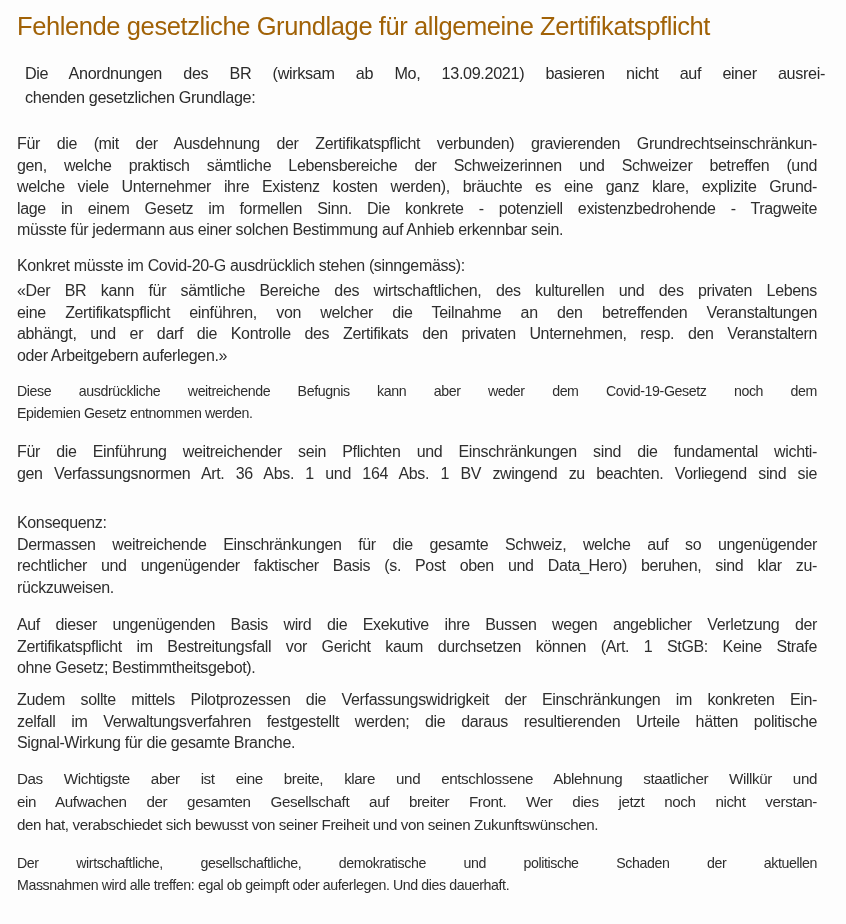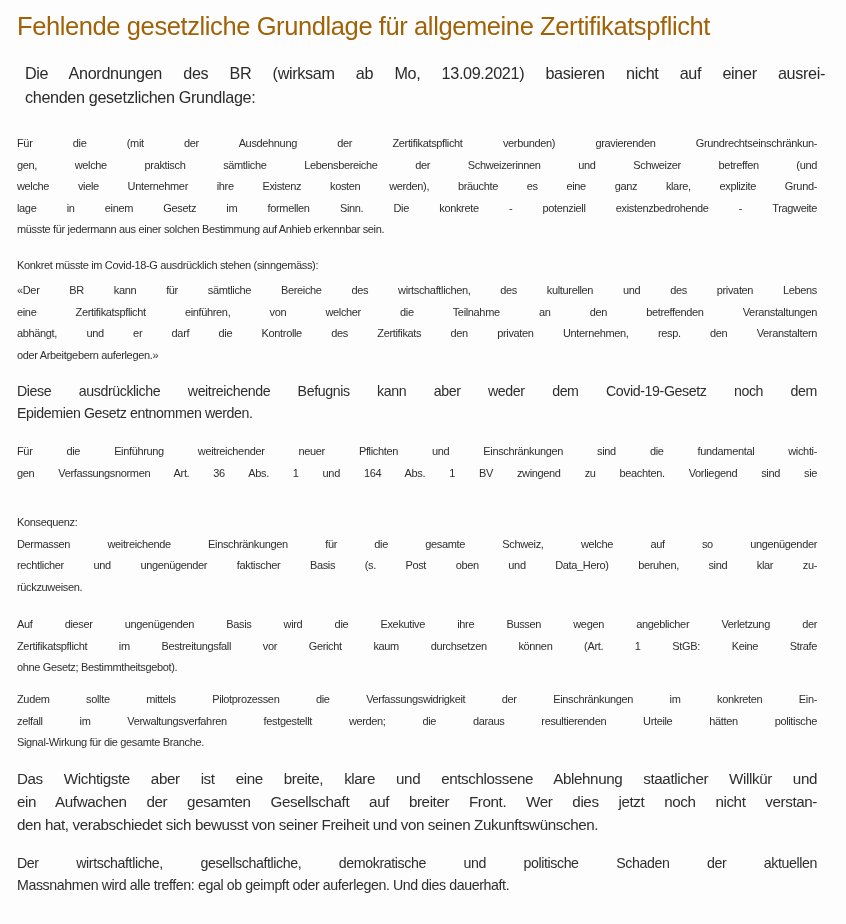--- a/index.html
+++ b/index.html
@@ -48,21 +48,21 @@
     .para {
       position: absolute;
       left: 0;
       width: 800px;
       margin: 0;
       color: #2e2e2e;
       text-align: justify;
       filter: blur(0.4px);
     }
     .small {
-      font-size: 11px;
+      font-size: 16px;
       line-height: 21.5px;
       letter-spacing: -0.35px;
     }
     .medium {
       font-size: 14.2px;
       line-height: 22px;
       letter-spacing: -0.4px;
     }
     .large {
       font-size: 15.2px;
@@ -90,37 +90,37 @@
 
   <p class="para small" style="top:133px;">
     <span class="justify-line">Für die (mit der Ausdehnung der Zertifikatspflicht verbunden) gravierenden Grundrechtseinschränkun-</span>
     <span class="justify-line">gen, welche praktisch sämtliche Lebensbereiche der Schweizerinnen und Schweizer betreffen (und</span>
     <span class="justify-line">welche viele Unternehmer ihre Existenz kosten werden), bräuchte es eine ganz klare, explizite Grund-</span>
     <span class="justify-line">lage in einem Gesetz im formellen Sinn. Die konkrete - potenziell existenzbedrohende - Tragweite</span>
     <span class="line">müsste für jedermann aus einer solchen Bestimmung auf Anhieb erkennbar sein.</span>
   </p>
 
   <p class="para small" style="top:255px;">
-    <span class="line">Konkret müsste im Covid-18-G ausdrücklich stehen (sinngemäss):</span>
+    <span class="line">Konkret müsste im Covid-20-G ausdrücklich stehen (sinngemäss):</span>
   </p>
 
   <p class="para small" style="top:280px;">
     <span class="justify-line">«Der BR kann für sämtliche Bereiche des wirtschaftlichen, des kulturellen und des privaten Lebens</span>
     <span class="justify-line">eine Zertifikatspflicht einführen, von welcher die Teilnahme an den betreffenden Veranstaltungen</span>
     <span class="justify-line">abhängt, und er darf die Kontrolle des Zertifikats den privaten Unternehmen, resp. den Veranstaltern</span>
     <span class="line">oder Arbeitgebern auferlegen.»</span>
   </p>
 
   <p class="para medium" style="top:380px;">
     <span class="justify-line">Diese ausdrückliche weitreichende Befugnis kann aber weder dem Covid-19-Gesetz noch dem</span>
     <span class="line">Epidemien Gesetz entnommen werden.</span>
   </p>
 
   <p class="para small" style="top:441px;">
-    <span class="justify-line">Für die Einführung weitreichender neuer Pflichten und Einschränkungen sind die fundamental wichti-</span>
+    <span class="justify-line">Für die Einführung weitreichender sein Pflichten und Einschränkungen sind die fundamental wichti-</span>
     <span class="justify-line">gen Verfassungsnormen Art. 36 Abs. 1 und 164 Abs. 1 BV zwingend zu beachten. Vorliegend sind sie</span>
   </p>
 
   <p class="para small" style="top:512px;">
     <span class="line">Konsequenz:</span>
     <span class="justify-line">Dermassen weitreichende Einschränkungen für die gesamte Schweiz, welche auf so ungenügender</span>
     <span class="justify-line">rechtlicher und ungenügender faktischer Basis (s. Post oben und Data_Hero) beruhen, sind klar zu-</span>
     <span class="line">rückzuweisen.</span>
   </p>
 

